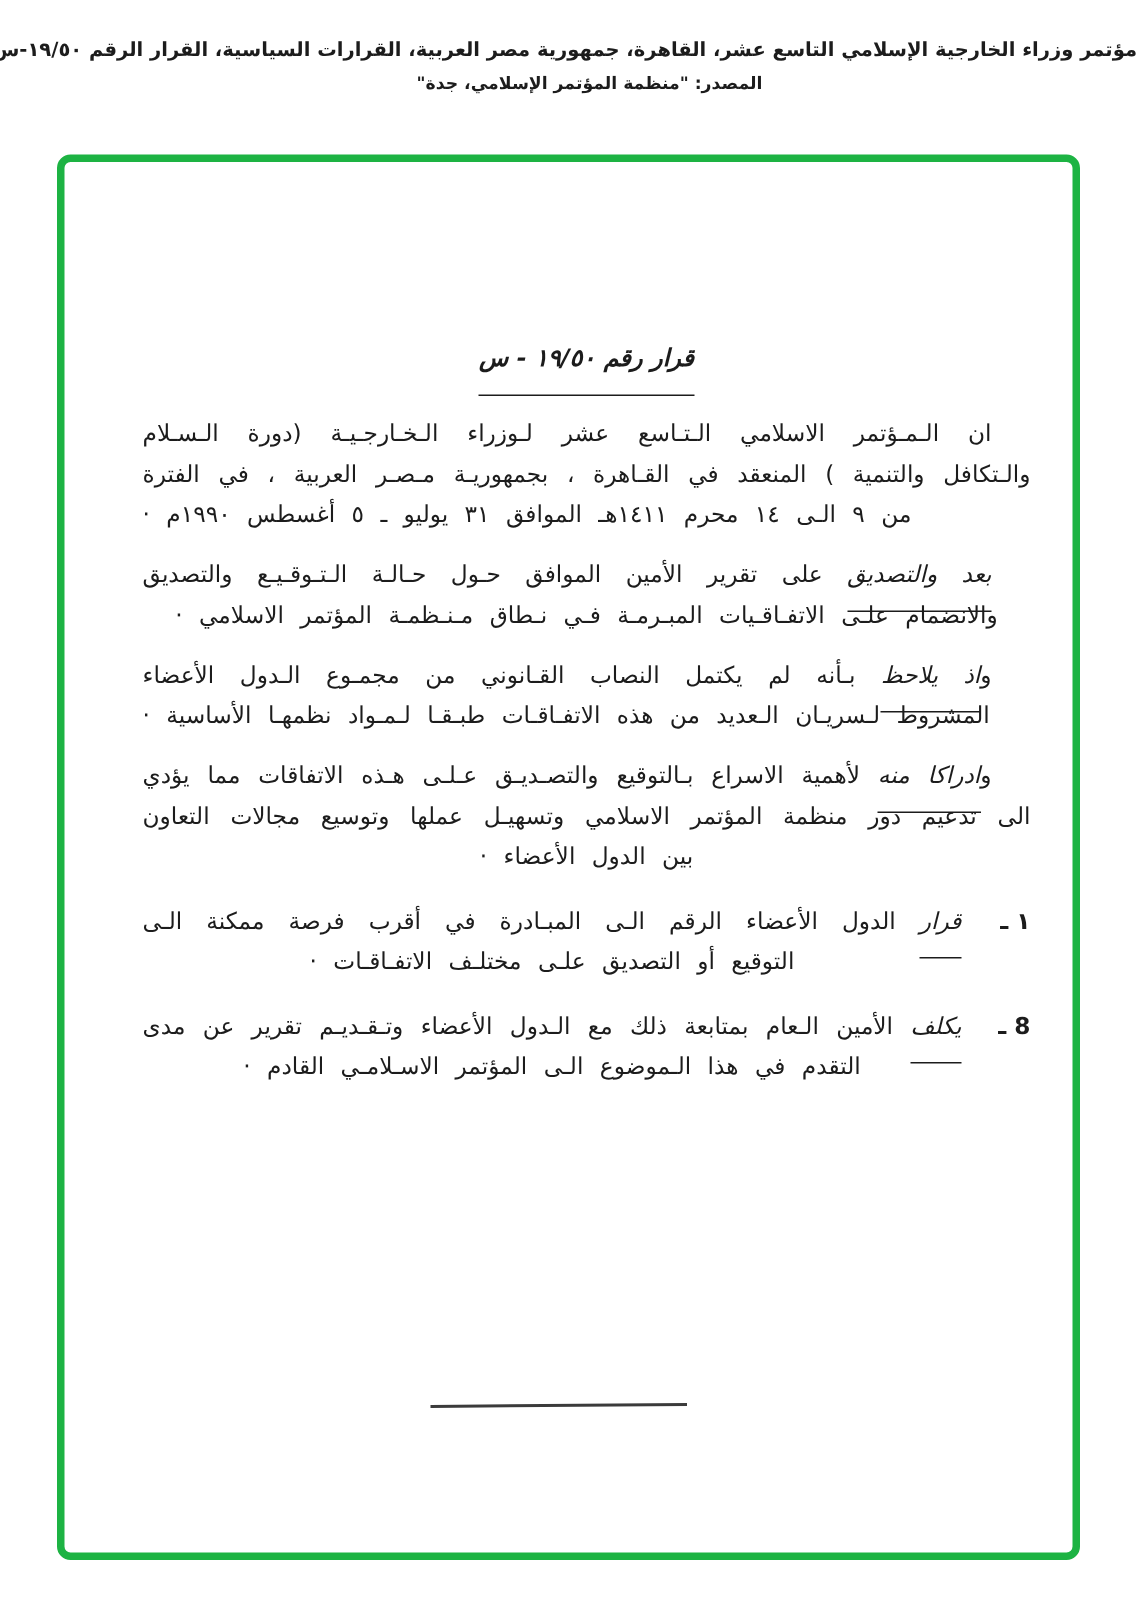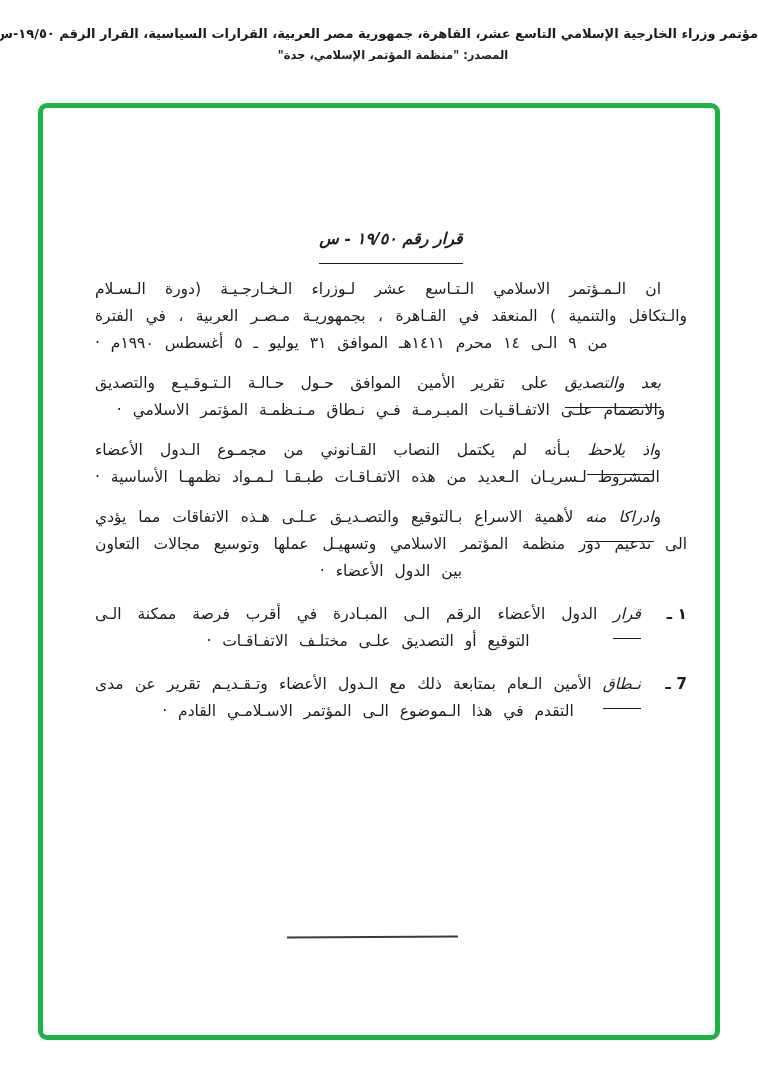--- a/index.html
+++ b/index.html
@@ -81,21 +81,21 @@
     <p class="para last-left"><span>و</span><span class="u">اذ يلاحظ</span><span> بـأنه لم يكتمل النصاب القـانوني من مجمـوع الـدول الأعضاء المشروط لـسريـان الـعديد من هذه الاتفـاقـات طبـقـا لـمـواد نظمهـا الأساسية ·</span></p>
 
     <p class="para last-center"><span>و</span><span class="u">ادراكا منه</span><span> لأهمية الاسراع بـالتوقيع والتصـديـق عـلـى هـذه الاتفاقات مما يؤدي الى تدعيم دور منظمة المؤتمر الاسلامي وتسهيـل عملها وتوسيع مجالات التعاون بين الدول الأعضاء ·</span></p>
 
     <div class="item">
       <div class="num">١ ـ</div>
       <p class="txt"><span class="u">قرار</span><span> الدول الأعضاء الرقم الـى المبـادرة في أقرب فرصة ممكنة الـى التوقيع أو التصديق علـى مختلـف الاتفـاقـات ·</span></p>
     </div>
 
     <div class="item">
-      <div class="num">7 ـ</div>
-      <p class="txt"><span class="u">نـطاق</span><span> الأمين الـعام بمتابعة ذلك مع الـدول الأعضاء وتـقـديـم تقرير عن مدى التقدم في هذا الـموضوع الـى المؤتمر الاسـلامـي القادم ·</span></p>
+      <div class="num">8 ـ</div>
+      <p class="txt"><span class="u">يكلف</span><span> الأمين الـعام بمتابعة ذلك مع الـدول الأعضاء وتـقـديـم تقرير عن مدى التقدم في هذا الـموضوع الـى المؤتمر الاسـلامـي القادم ·</span></p>
     </div>
 
   </div>
 
   <div class="sig-line"></div>
 
 </div>
 
 </body></html>

